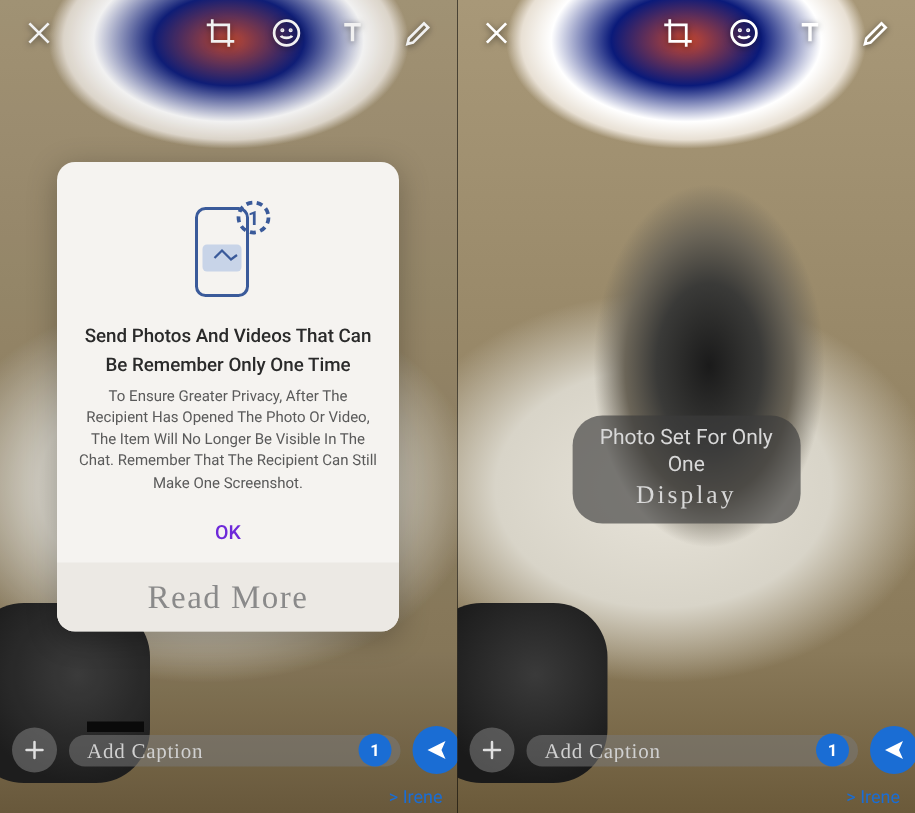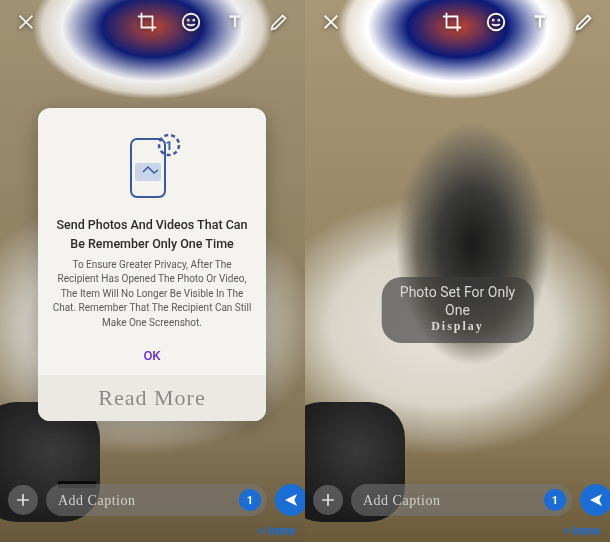--- a/index.html
+++ b/index.html
@@ -124,23 +124,22 @@
     color: #d8d8d8;
     border-radius: 20px;
     padding: 7px 18px 9px;
     text-align: center;
     font-size: 14px;
     line-height: 1.25;
     margin-top: 22px;
   }
   .toast .t2 {
     font-family: Georgia, serif;
-    font-size: 12px;
+    font-size: 17px;
     letter-spacing: 2px;
-    font-weight: bold;
   }
   .bottom-bar {
     position: absolute;
     left: 0;
     right: 0;
     bottom: 24px;
     height: 36px;
     display: flex;
     align-items: center;
     gap: 8px;
@@ -155,21 +154,21 @@
     align-items: center;
     justify-content: center;
     color: #e0e0e0;
     font-size: 22px;
     font-weight: 300;
     flex-shrink: 0;
     cursor: pointer;
   }
   .caption-pill {
     flex: 1;
-    height: 32px;
+    height: 21px;
     background: rgba(120,120,120,0.55);
     border-radius: 16px;
     display: flex;
     align-items: center;
     padding: 0 4px 0 12px;
     position: relative;
   }
   .caption-pill input {
     flex: 1;
     background: transparent;
@@ -217,21 +216,21 @@
     flex-shrink: 0;
     cursor: pointer;
   }
   .send-btn svg { fill: #fff; width: 16px; height: 16px; }
   .recipient {
     position: absolute;
     right: 10px;
     bottom: 4px;
     font-size: 12px;
     color: #1a6dd4;
-    font-weight: 700;
+    font-weight: 400;
   }
 </style>
 </head>
 <body>
 
 <div class="screen">
   <div class="bg"></div>
   <div class="dark-obj"></div>
 
   <div class="toolbar">

